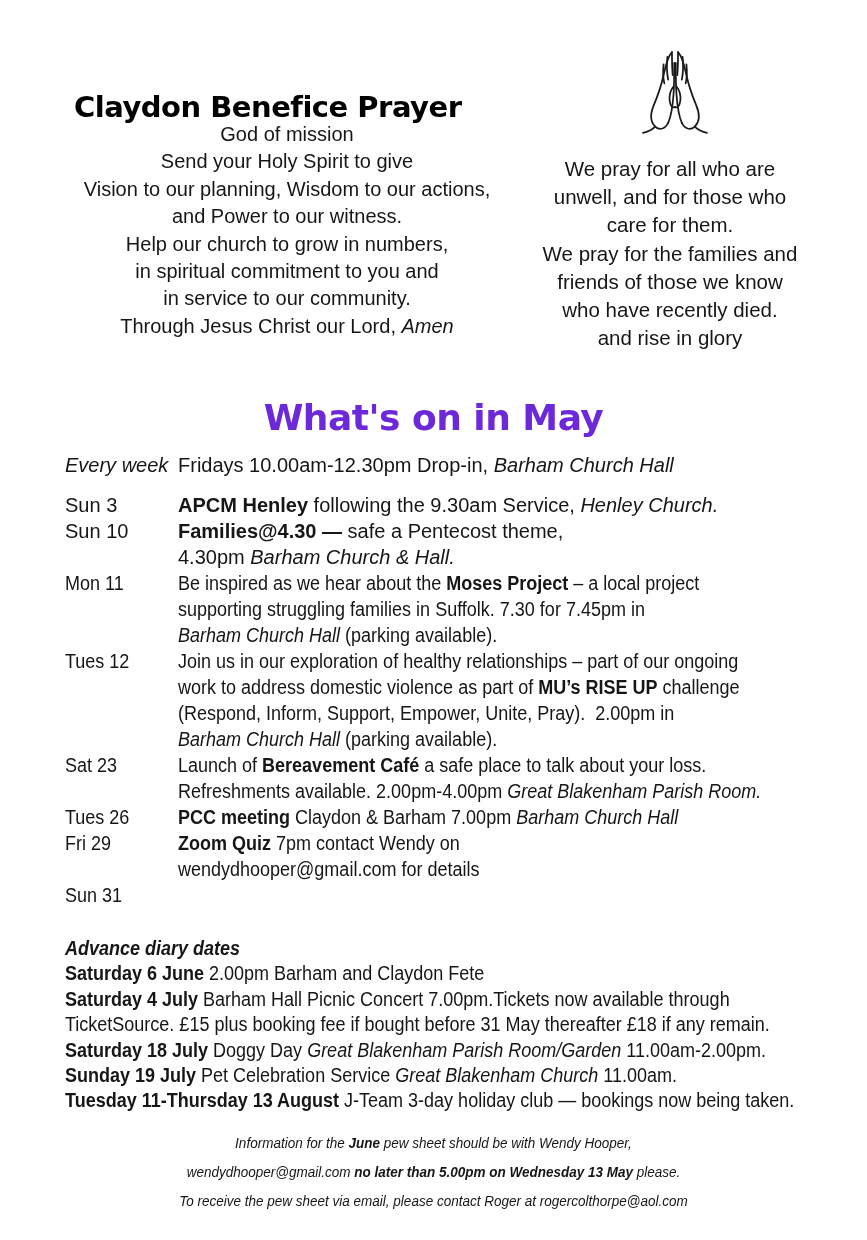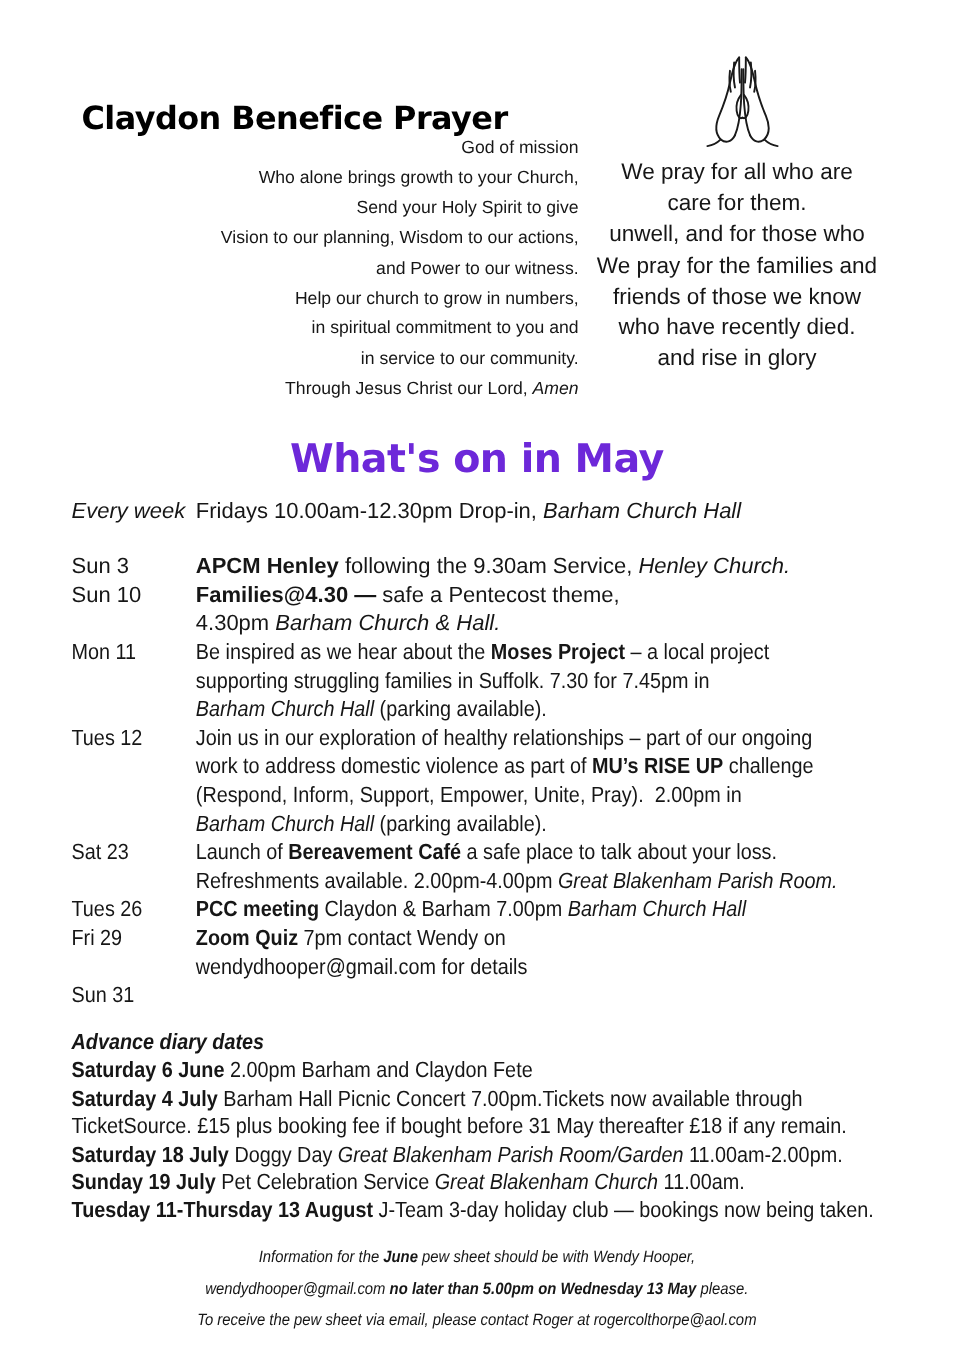--- a/index.html
+++ b/index.html
@@ -13,43 +13,43 @@
   #page-title {
     left:74px; top:68px;
     font-family:"DejaVu Sans", sans-serif; font-weight:700;
     font-size:29px; letter-spacing:-0.5px; color:#000;
     white-space:nowrap;
     margin-top:22px;
   }
 
   #prayer-left {
     left:48px; top:121px; width:478px;
-    text-align:right; font-size:16px; line-height:27.4px;
+    text-align:center; font-size:20px; line-height:27.4px;
   }
   #prayer-left > div { white-space:nowrap; }
 
   #praying-hands { left:637px; top:46px; width:76px; height:90px; }
   #praying-hands svg { width:100%; height:100%; }
 
   #prayer-right {
-    left:512px; top:143px; width:316px;
+    left:512px; top:155px; width:316px;
     text-align:center; font-size:20.5px; line-height:28.2px;
   }
   #prayer-right > div { white-space:nowrap; }
 
   #whats-on-heading {
     left:0; top:397px; width:867px; text-align:center;
     font-family:"DejaVu Sans", sans-serif; font-weight:700;
     font-size:36px; letter-spacing:-0.5px; color:#6d28d9;
     white-space:nowrap;
   }
 
   #events { left:65px; top:452px; width:770px; font-size:20px; line-height:26px; }
   .event { display:flex; align-items:flex-start; }
-  .event.gap-after { margin-bottom:24px; }
+  .event.gap-after { margin-bottom:14px; }
   .event-date { width:113px; flex:0 0 113px; white-space:nowrap; }
   .event-desc { flex:1; min-width:0; }
   .event-desc > div { white-space:nowrap; }
 
   #advance { left:65px; top:936px; width:780px; font-size:20px; line-height:25.4px; }
   #advance-heading { font-weight:700; font-style:italic; white-space:nowrap; }
   #advance-items > div > div { white-space:nowrap; }
 
   #footer {
     left:40px; top:1128px; width:787px;
@@ -82,33 +82,32 @@
         <path d="M48 52 C44 57 42 63 43 71 C44 78 47 81 50 79"></path>
       </g>
     </defs>
     <use href="#hand-half"></use>
     <use href="#hand-half" transform="translate(100,0) scale(-1,1)"></use>
   </svg>
 </div>
 
 <div class="abs" id="prayer-left">
     <div><span>God of mission</span></div>
-    <div><span>Who alone brings growth to your Church,</span></div>
     <div><span>Send your Holy Spirit to give</span></div>
     <div><span>Vision to our planning, Wisdom to our actions,</span></div>
     <div><span>and Power to our witness.</span></div>
     <div><span>Help our church to grow in numbers,</span></div>
     <div><span>in spiritual commitment to you and</span></div>
     <div><span>in service to our community.</span></div>
     <div><span>Through Jesus Christ our Lord, </span><span class="i">Amen</span></div>
   </div>
 <div class="abs" id="prayer-right">
     <div><span>We pray for all who are</span></div>
+    <div><span>unwell, and for those who</span></div>
     <div><span>care for them.</span></div>
-    <div><span>unwell, and for those who</span></div>
     <div><span>We pray for the families and</span></div>
     <div><span>friends of those we know</span></div>
     <div><span>who have recently died.</span></div>
     <div><span>and rise in glory</span></div>
   </div>
 
 <div class="abs" id="whats-on-heading">What's on in May</div>
 
 <div class="abs" id="events">
     <div class="event gap-after">

